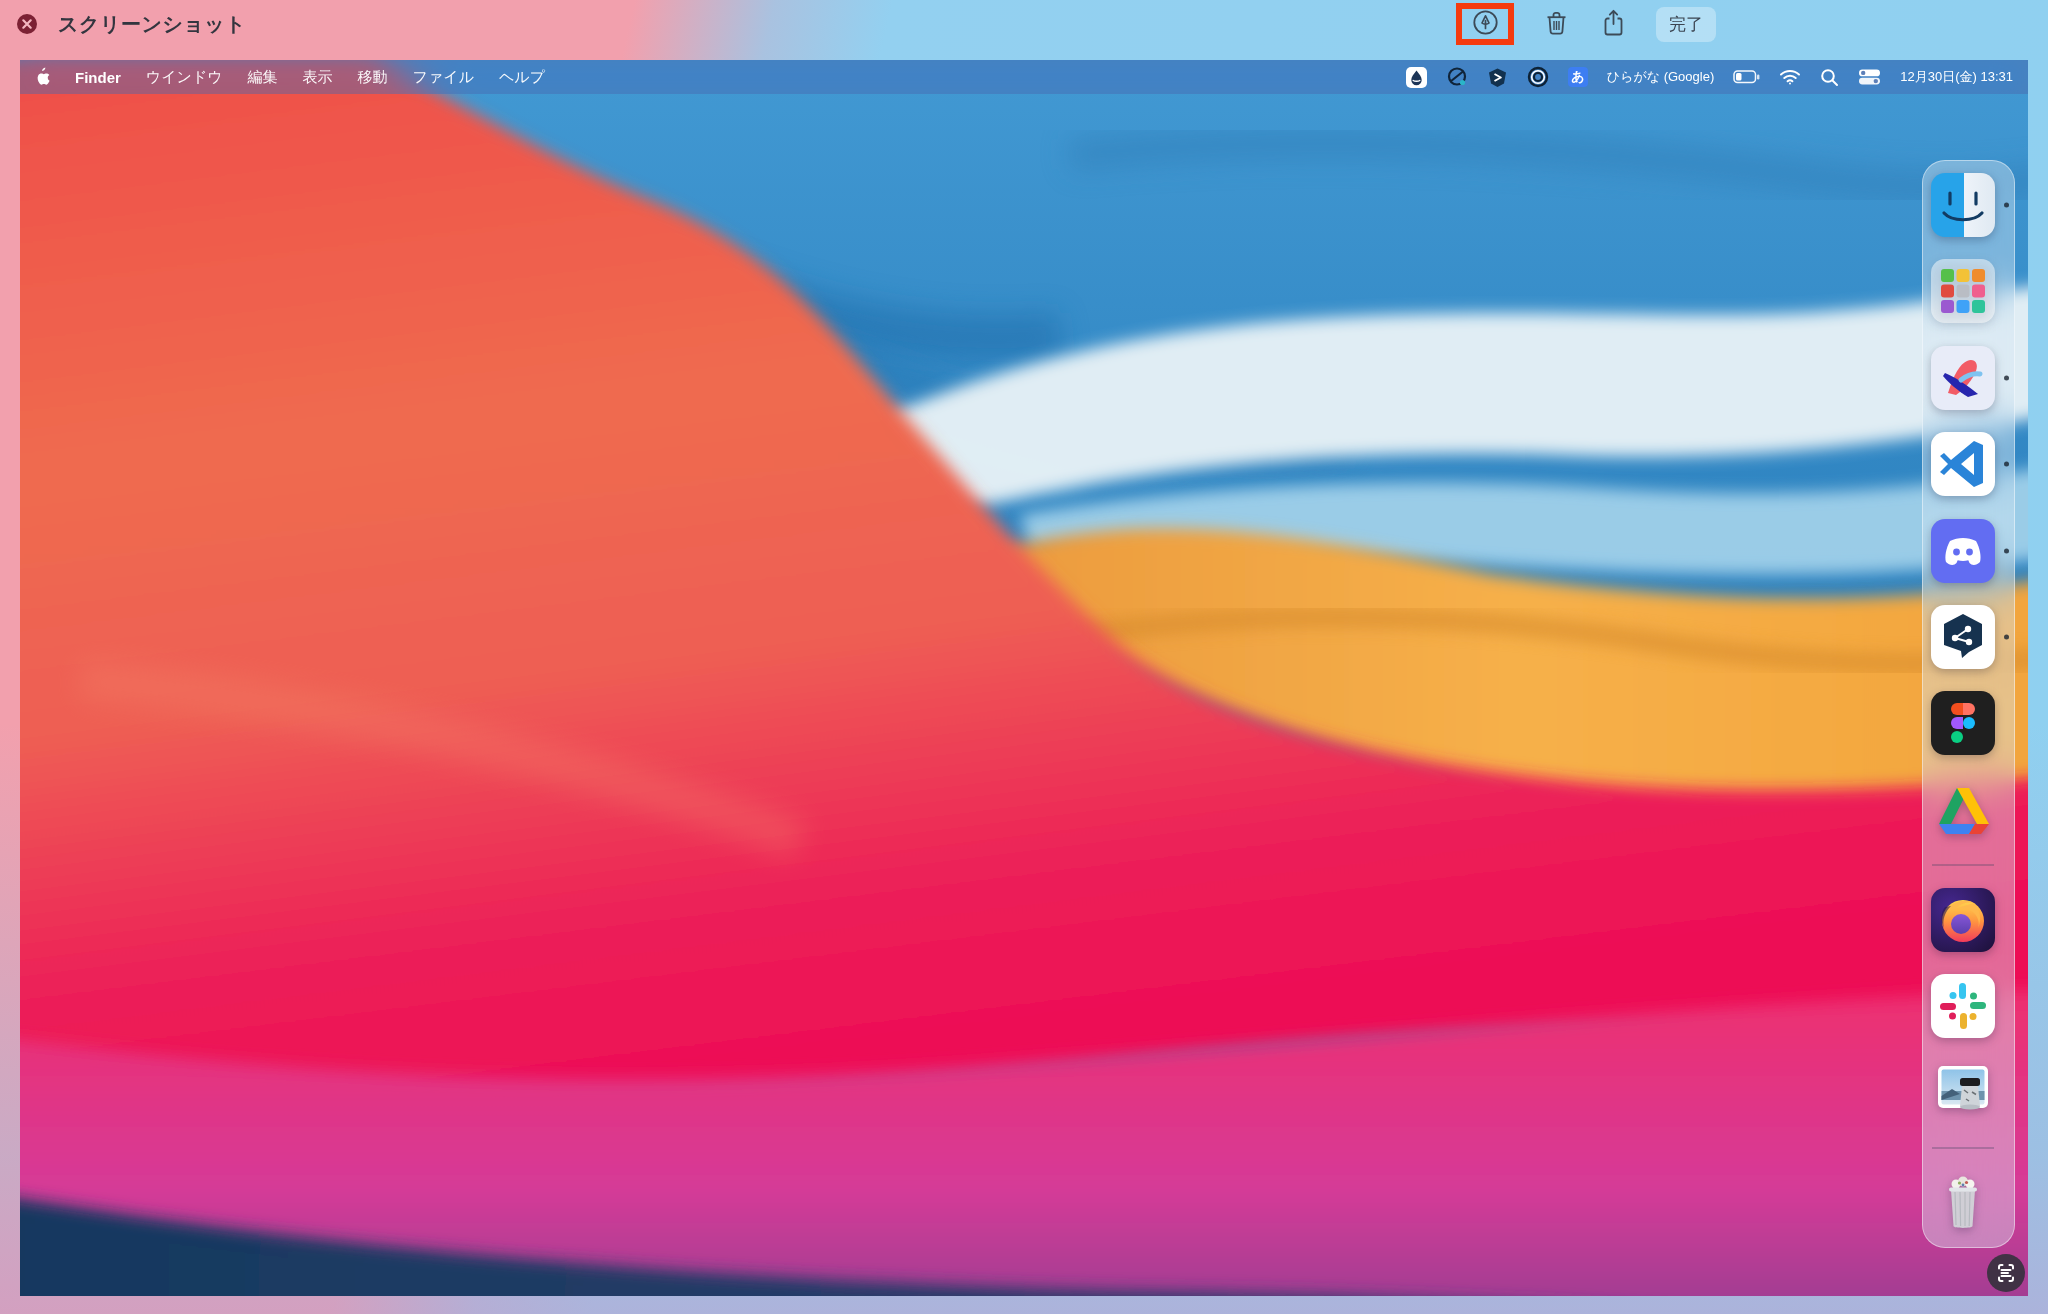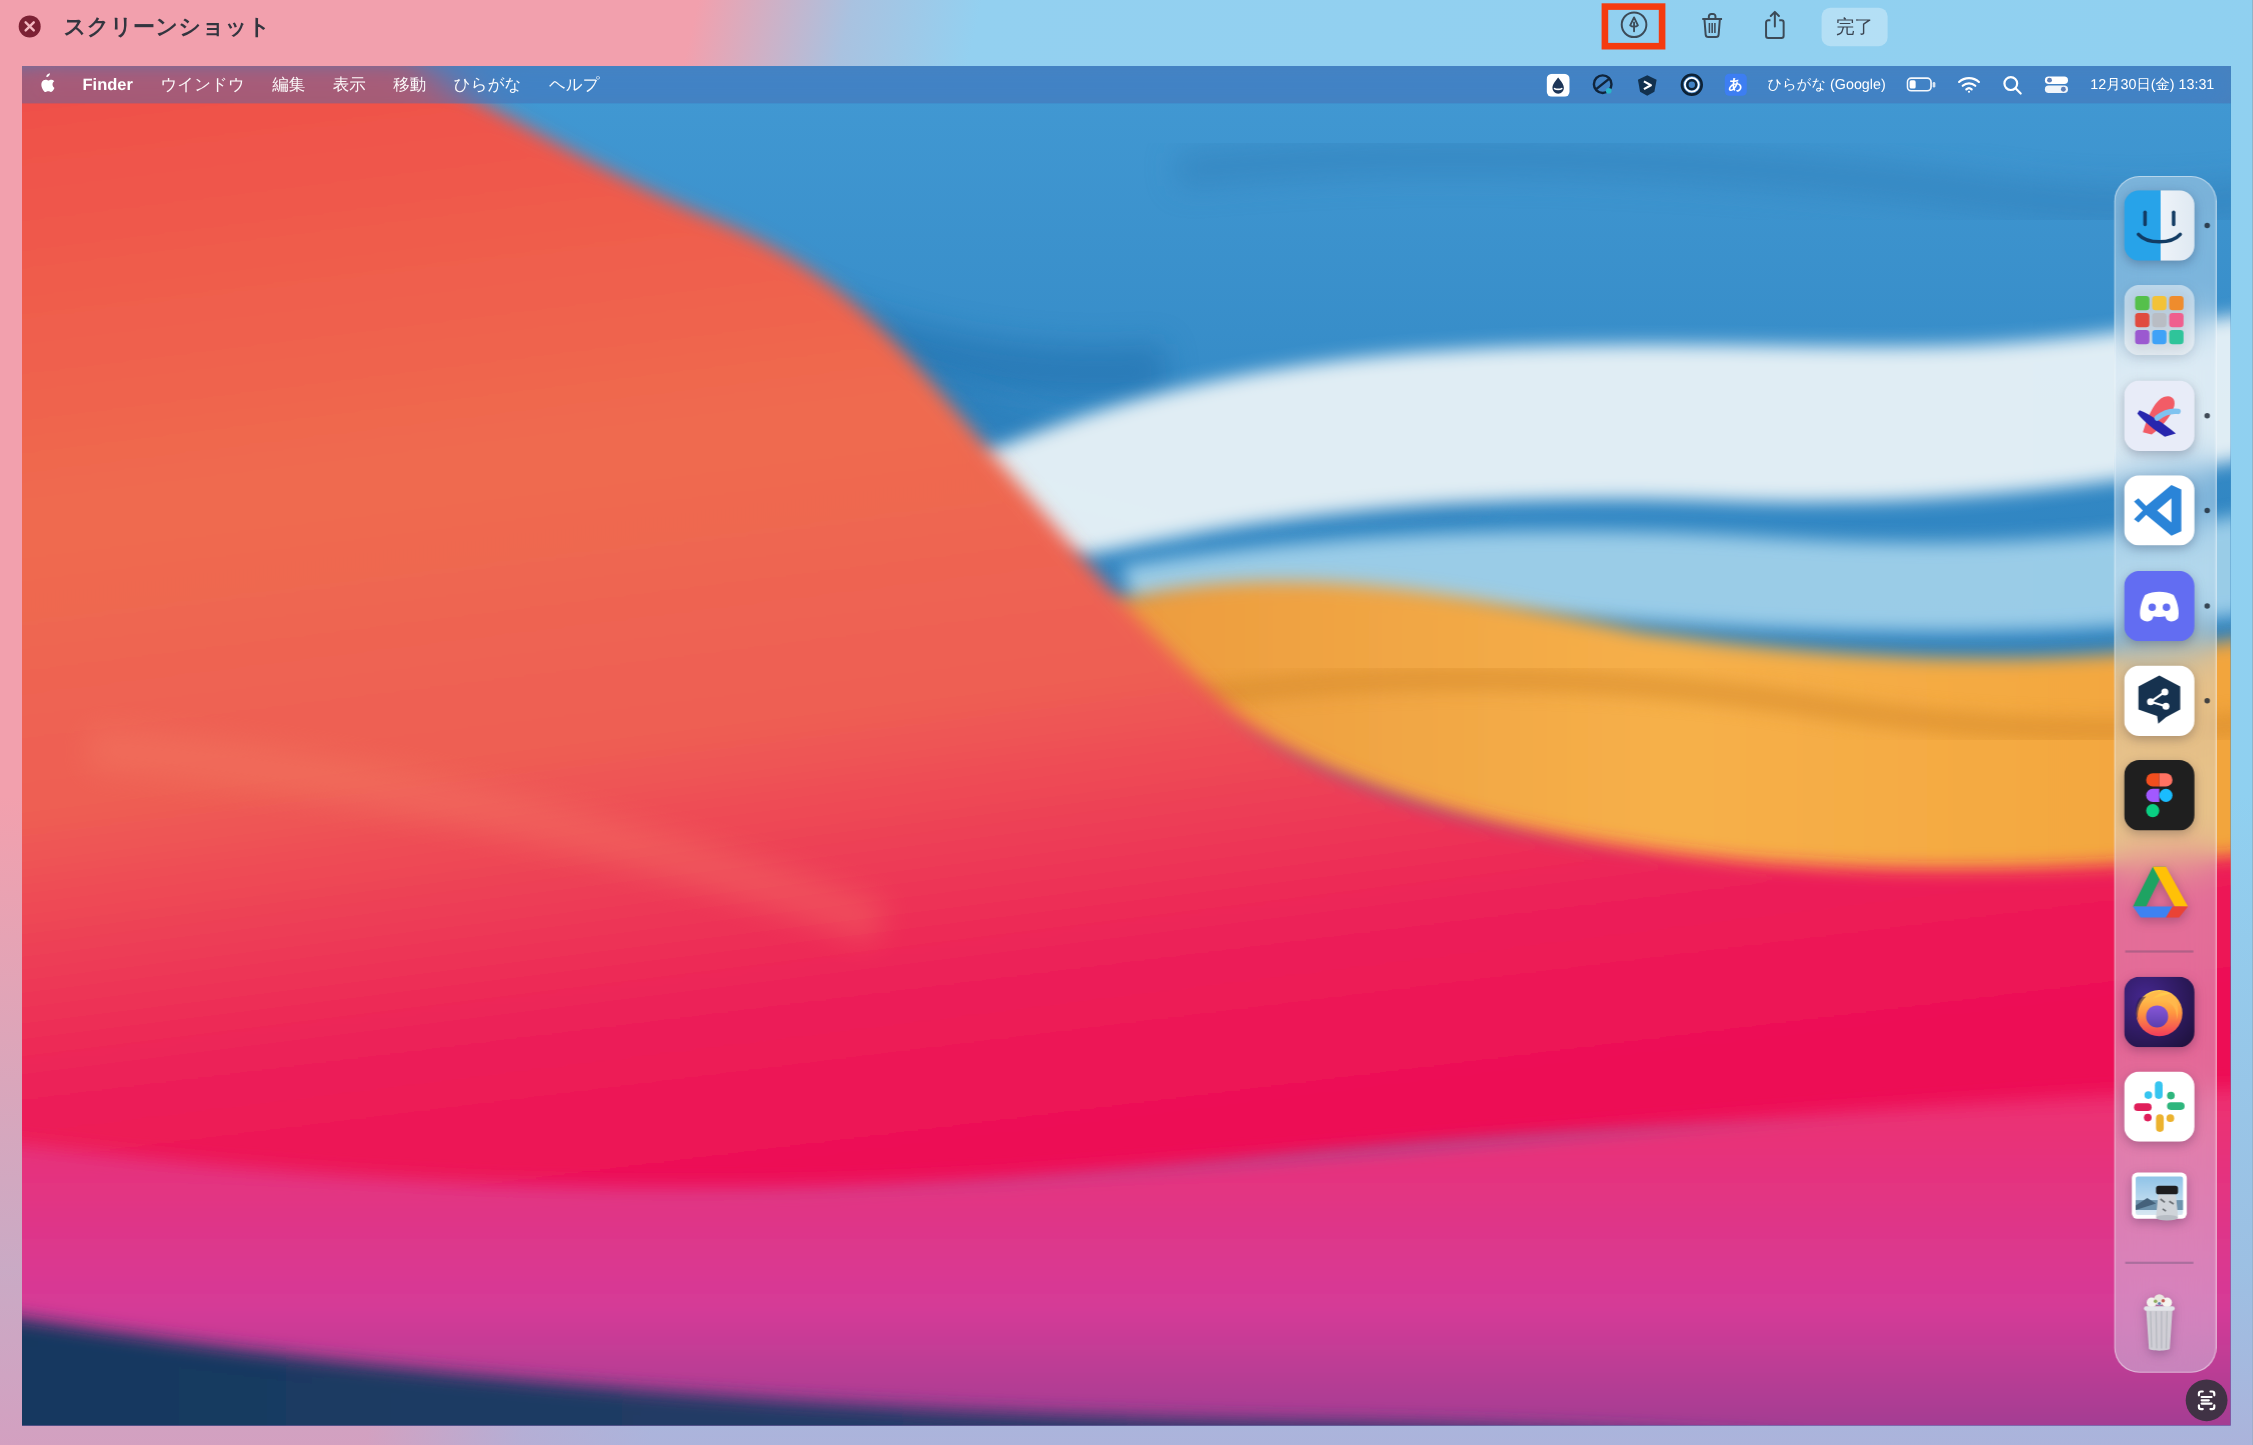--- a/index.html
+++ b/index.html
@@ -161,21 +161,21 @@
             <svg width="15" height="18" viewBox="0 0 17 21" fill="#ffffff">
               <path d="M11.8 0.6c0.1 1-0.3 2-1 2.7-0.6 0.8-1.7 1.4-2.7 1.3-0.1-1 0.4-2 1-2.6C9.8 1.2 10.9 0.7 11.8 0.6zM14.6 12.6c0-2.2 1.8-3.2 1.9-3.3-1-1.5-2.6-1.7-3.2-1.7-1.4-0.1-2.6 0.8-3.3 0.8-0.7 0-1.7-0.8-2.8-0.7C5.7 7.7 4.3 8.5 3.5 9.8c-1.5 2.6-0.4 6.5 1.1 8.6 0.7 1 1.6 2.2 2.7 2.2 1.1 0 1.5-0.7 2.8-0.7 1.3 0 1.7 0.7 2.8 0.7 1.2 0 1.9-1.1 2.6-2.1 0.8-1.2 1.2-2.4 1.2-2.4s-2.1-0.9-2.1-3.5z"></path>
             </svg>
           </span>
         </span>
         <span class="mb-app">Finder</span>
         <span class="mb-item">ウインドウ</span>
         <span class="mb-item">編集</span>
         <span class="mb-item">表示</span>
         <span class="mb-item">移動</span>
-        <span class="mb-item">ひらがな</span>
+        <span class="mb-item">ファイル</span>
         <span class="mb-item">ヘルプ</span>
       </div>
       <div class="mb-right">
         <span class="mb-ic">
           <svg width="21" height="21" viewBox="0 0 21 21">
             <rect width="21" height="21" rx="5" fill="#ffffff"></rect>
             <path d="M10.5 3.5 C13.5 7.5, 15.7 9.8, 15.7 13 a5.2 5.2 0 1 1 -10.4 0 C5.3 9.8, 7.5 7.5, 10.5 3.5 Z" fill="#1d3557"></path>
             <path d="M7.2 13.5 c1.5 1, 5.1 1, 6.6 0" stroke="#ffffff" stroke-width="1.4" fill="none" stroke-linecap="round"></path>
           </svg>
         </span>

